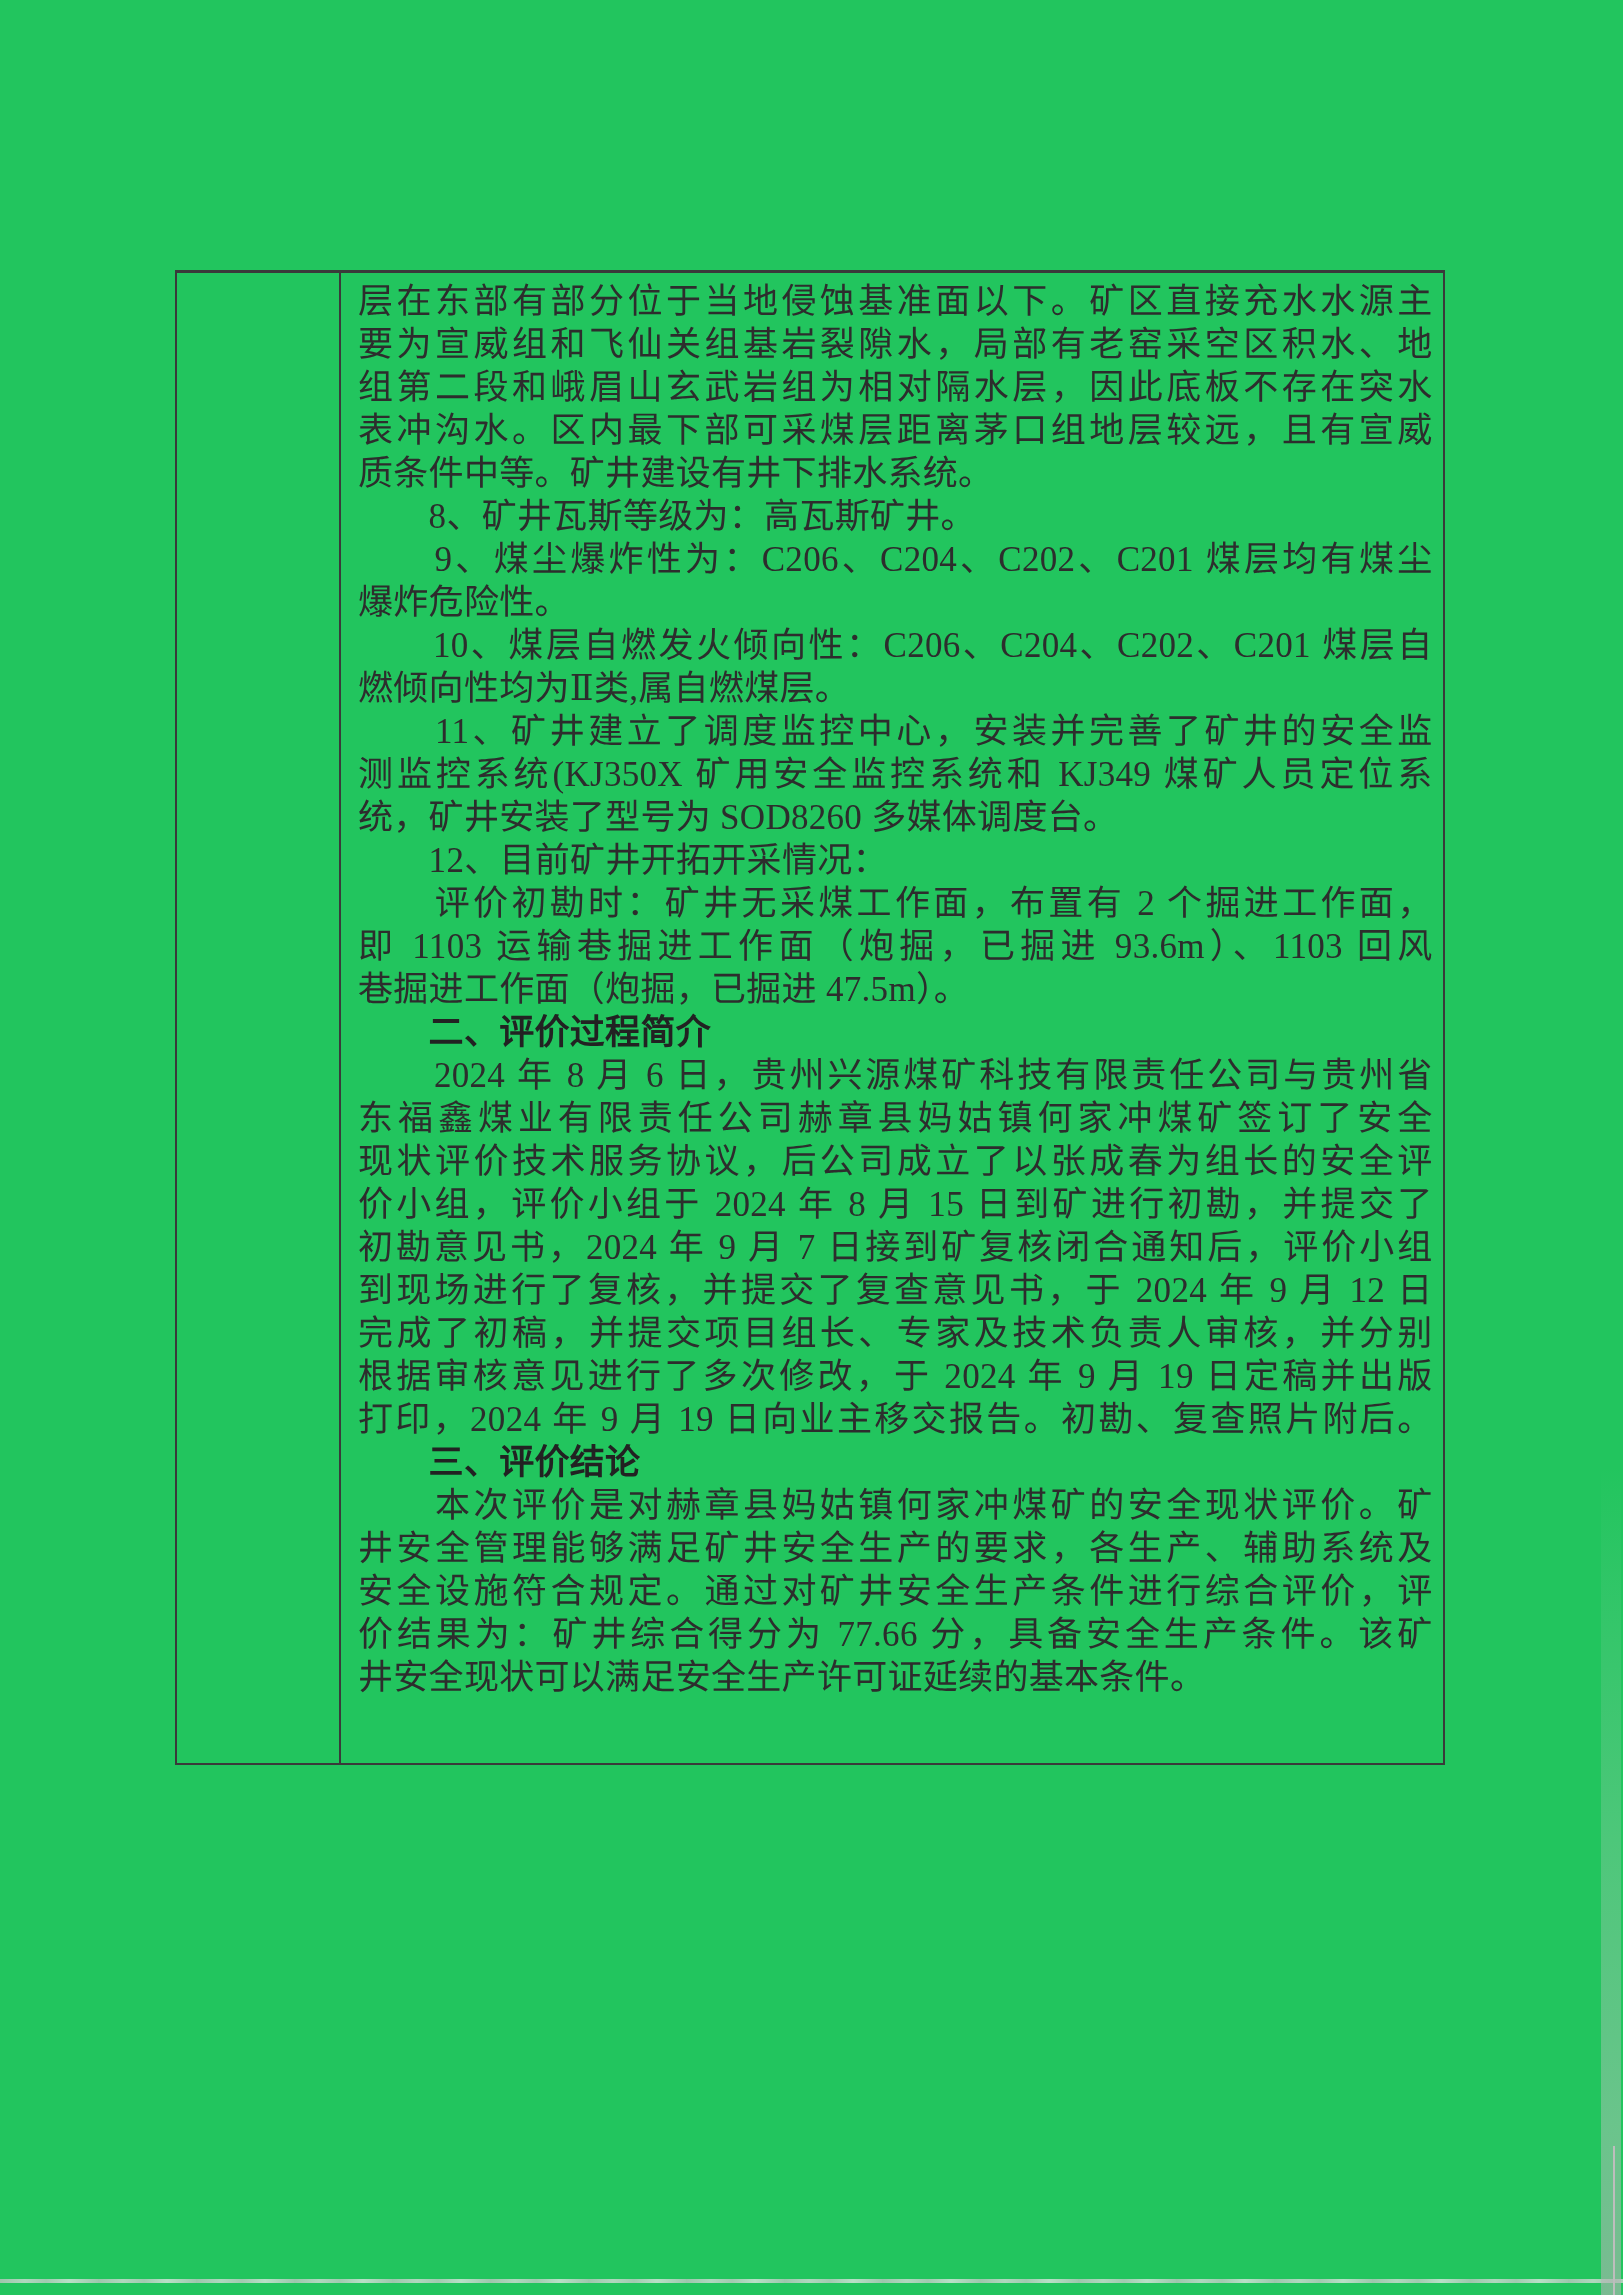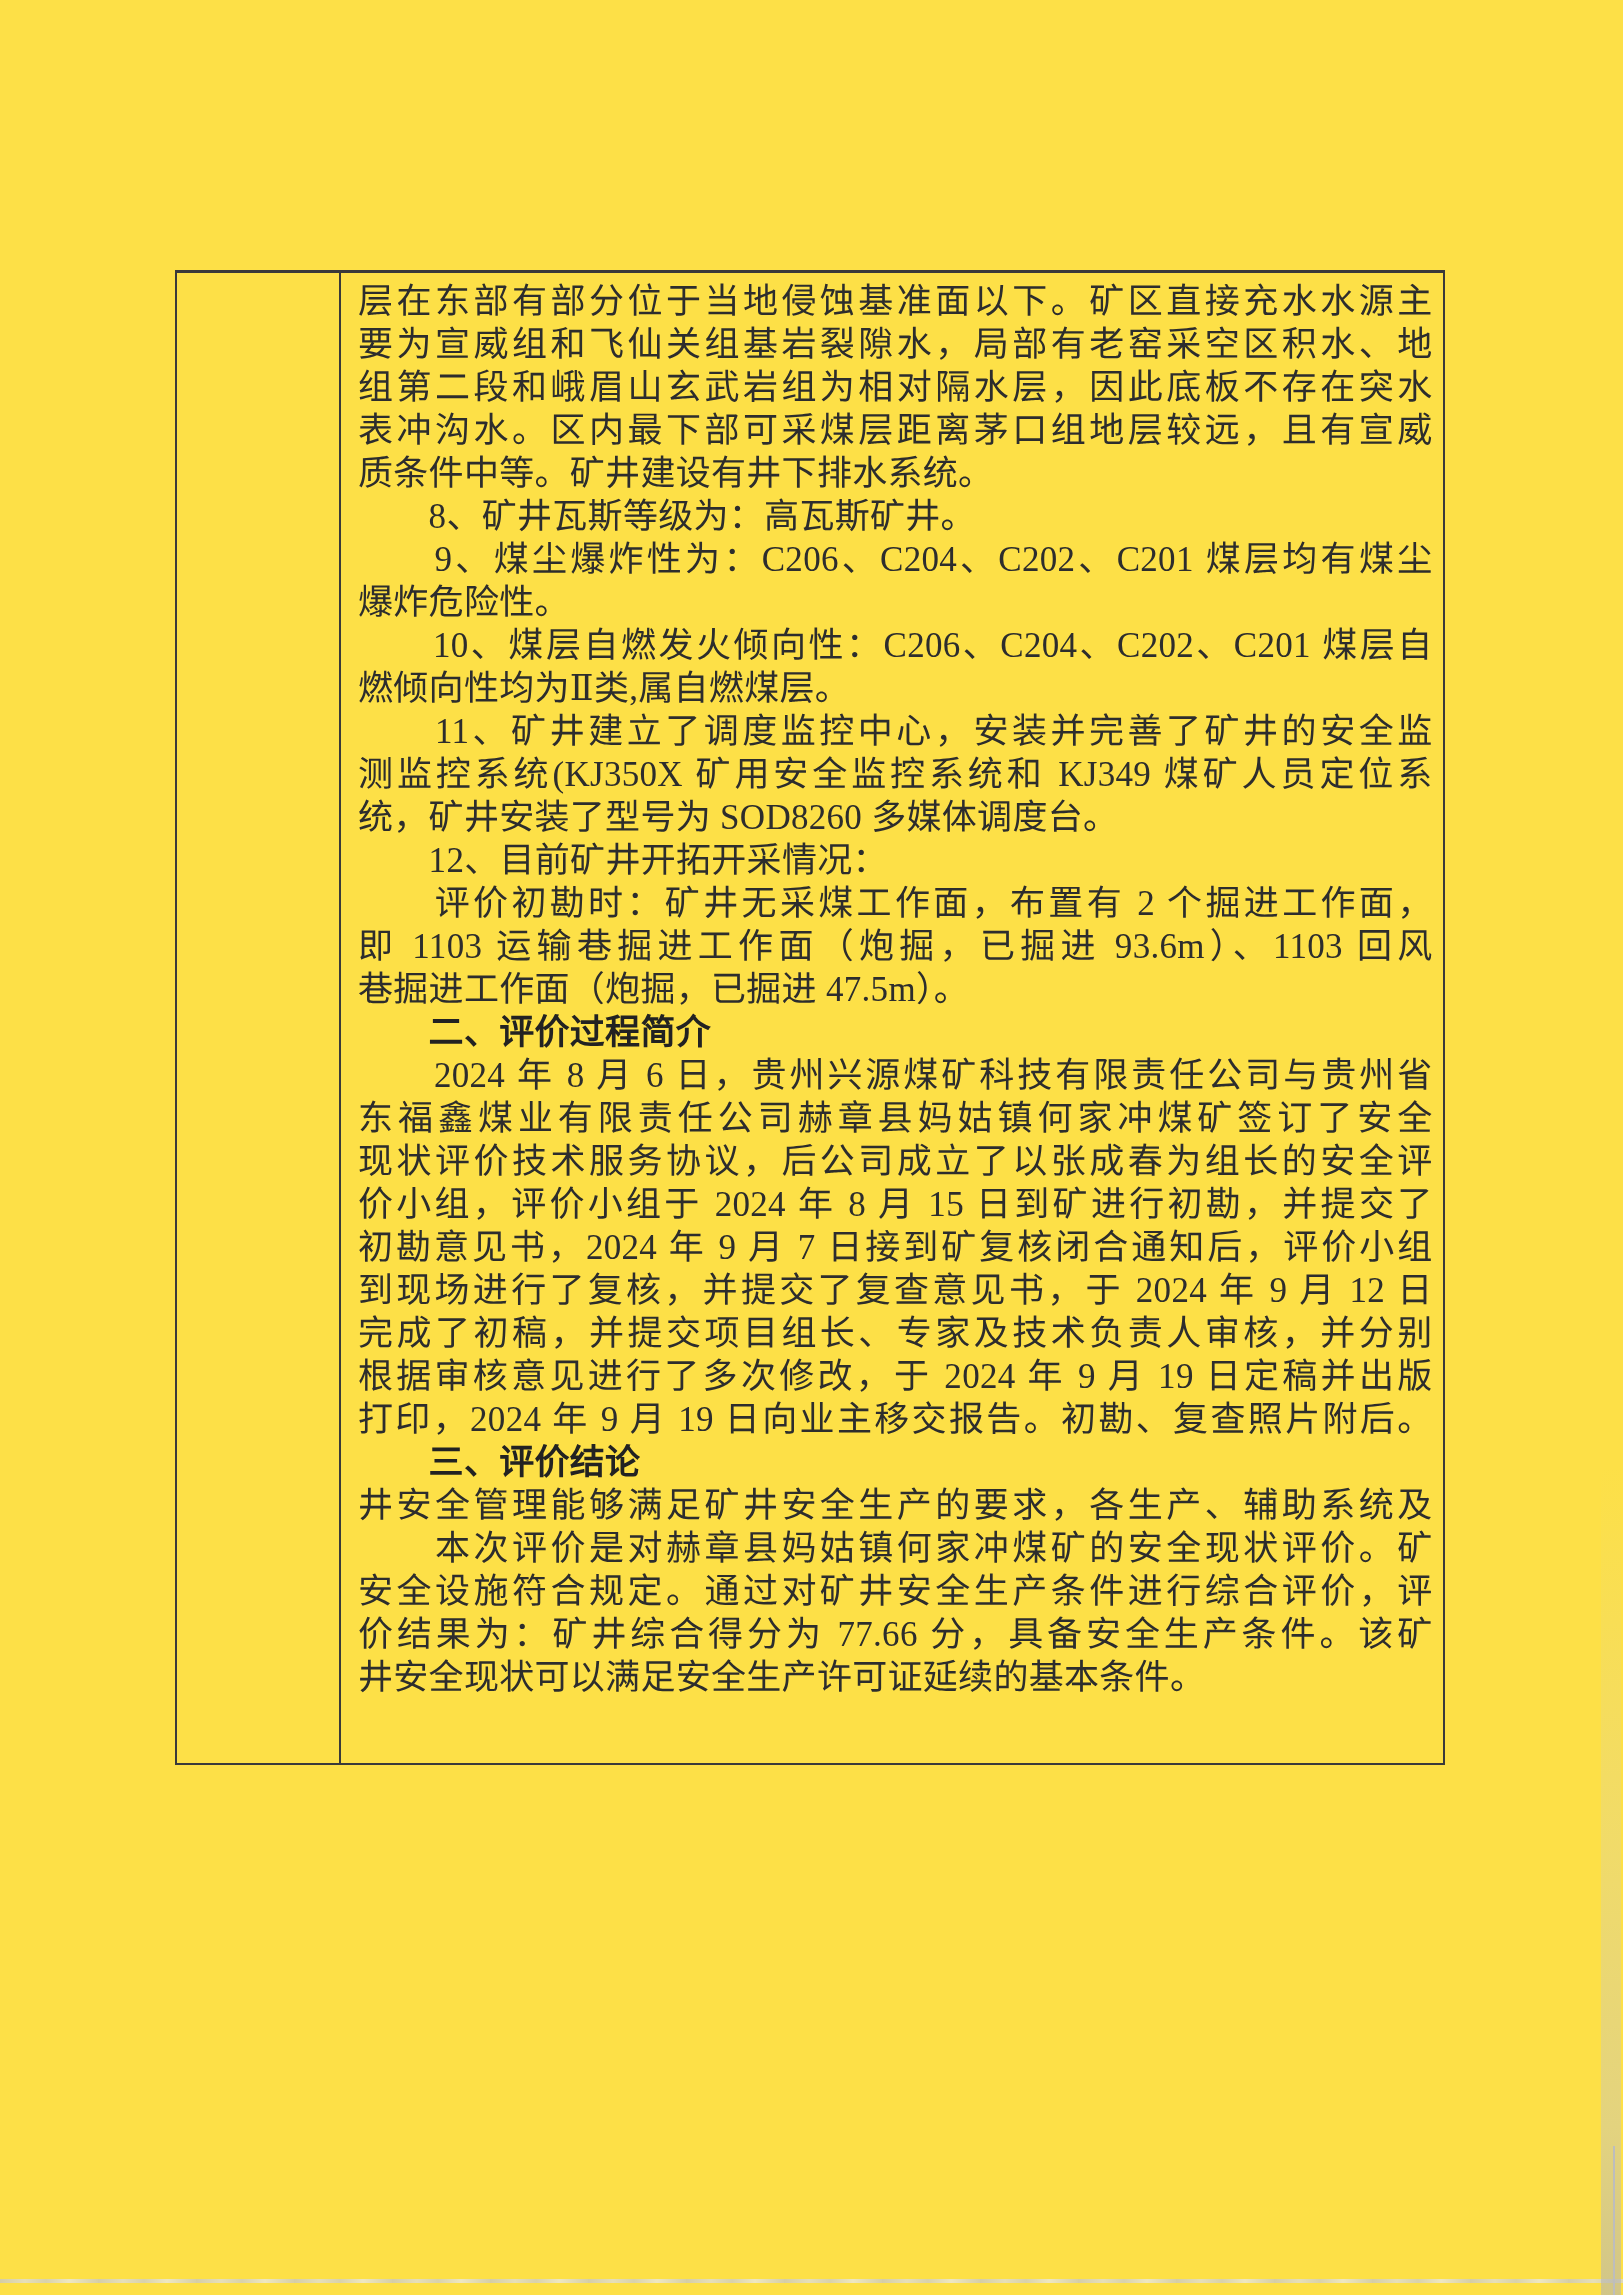--- a/index.html
+++ b/index.html
@@ -4,21 +4,21 @@
 <style>
   html,body{margin:0;padding:0;}
   body{
     width:1623px;height:2295px;
     background:#ffffff;
     font-family:"Liberation Serif","DejaVu Serif",serif;
     position:relative;
     overflow:hidden;
   }
   .page{
-    position:absolute;left:0;top:0;width:1623px;height:2295px;background:#fde047;
+    position:absolute;left:0;top:0;width:1623px;height:2295px;background:#22c55e;
   }
   
   .sheet-table{
     position:absolute;
     left:175px;top:270px;
     width:1270px;height:1495px;
     box-sizing:border-box;
     border:2.6px solid #3a3a3a;
     border-top-width:3.9px;
     display:flex;
@@ -110,22 +110,22 @@
         <div class="line">　　2024 年 8 月 6 日，贵州兴源煤矿科技有限责任公司与贵州省</div>
         <div class="line">东福鑫煤业有限责任公司赫章县妈姑镇何家冲煤矿签订了安全</div>
         <div class="line">现状评价技术服务协议，后公司成立了以张成春为组长的安全评</div>
         <div class="line">价小组，评价小组于 2024 年 8 月 15 日到矿进行初勘，并提交了</div>
         <div class="line">初勘意见书，2024 年 9 月 7 日接到矿复核闭合通知后，评价小组</div>
         <div class="line">到现场进行了复核，并提交了复查意见书，于 2024 年 9 月 12 日</div>
         <div class="line">完成了初稿，并提交项目组长、专家及技术负责人审核，并分别</div>
         <div class="line">根据审核意见进行了多次修改，于 2024 年 9 月 19 日定稿并出版</div>
         <div class="line">打印，2024 年 9 月 19 日向业主移交报告。初勘、复查照片附后。</div>
         <div class="line heading">　　三、评价结论</div>
+        <div class="line">　　本次评价是对赫章县妈姑镇何家冲煤矿的安全现状评价。矿</div>
         <div class="line">井安全管理能够满足矿井安全生产的要求，各生产、辅助系统及</div>
-        <div class="line">　　本次评价是对赫章县妈姑镇何家冲煤矿的安全现状评价。矿</div>
         <div class="line">安全设施符合规定。通过对矿井安全生产条件进行综合评价，评</div>
         <div class="line">价结果为：矿井综合得分为 77.66 分，具备安全生产条件。该矿</div>
         <div class="line end">井安全现状可以满足安全生产许可证延续的基本条件。</div>
       </div>
   </div>
 
   <div class="scan-bottom-line"></div>
   <div class="scan-right-streak"></div>
   <div class="scan-right-edge"></div>
 

